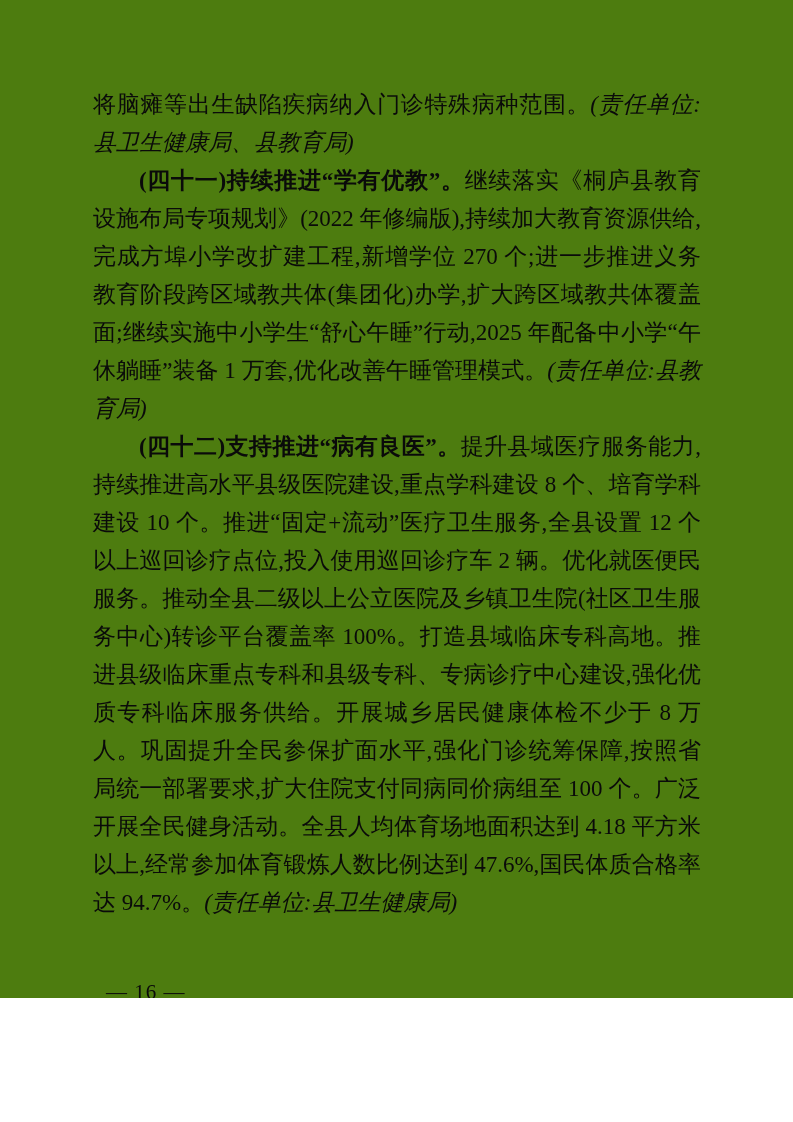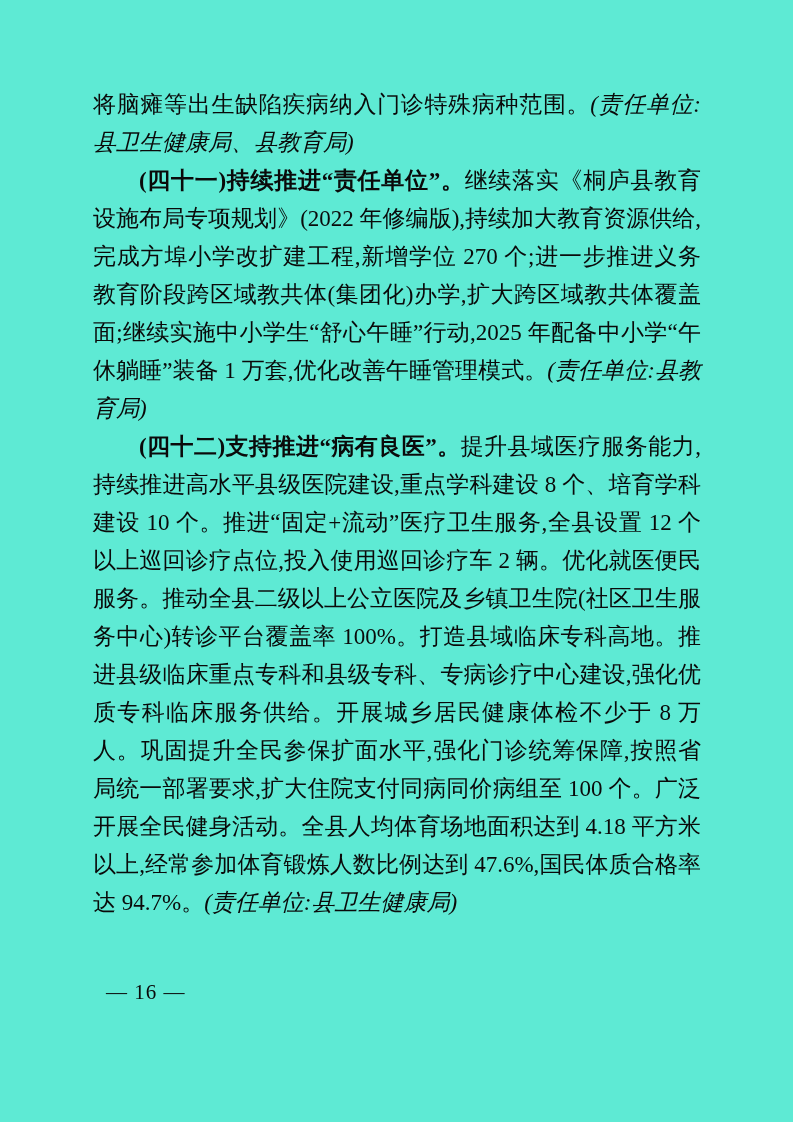--- a/index.html
+++ b/index.html
@@ -3,22 +3,22 @@
 <meta charset="utf-8">
 <style>
   html, body {
     margin: 0;
     padding: 0;
     background: #ffffff;
   }
   .doc-page {
     position: relative;
     width: 793px;
-    height: 1122px;
-    background: #5eead4;
+    height: 998px;
+    background: #4d7c0f;
     box-sizing: border-box;
     overflow: hidden;
     font-family: "Liberation Serif", "DejaVu Serif", serif;
     color: #0a0a0a;
   }
   .text-block {
     position: absolute;
     left: 93px;
     top: 86px;
     width: 608px;
@@ -52,21 +52,21 @@
 </style>
 </head>
 <body>
 
 <div class="doc-page">
 
   <div class="text-block">
 
     <p class="para continued"><span>将脑瘫等出生缺陷疾病纳入门诊特殊病种范围。</span><span class="resp-note">(责任单位:县卫生健康局、县教育局)</span></p>
 
-    <p class="para"><span class="para-heading">(四十一)持续推进“责任单位”。</span><span>继续落实《桐庐县教育设施布局专项规划》(2022 年修编版),持续加大教育资源供给,完成方埠小学改扩建工程,新增学位 270 个;进一步推进义务教育阶段跨区域教共体(集团化)办学,扩大跨区域教共体覆盖面;继续实施中小学生“舒心午睡”行动,2025 年配备中小学“午休躺睡”装备 1 万套,优化改善午睡管理模式。</span><span class="resp-note">(责任单位:县教育局)</span></p>
+    <p class="para"><span class="para-heading">(四十一)持续推进“学有优教”。</span><span>继续落实《桐庐县教育设施布局专项规划》(2022 年修编版),持续加大教育资源供给,完成方埠小学改扩建工程,新增学位 270 个;进一步推进义务教育阶段跨区域教共体(集团化)办学,扩大跨区域教共体覆盖面;继续实施中小学生“舒心午睡”行动,2025 年配备中小学“午休躺睡”装备 1 万套,优化改善午睡管理模式。</span><span class="resp-note">(责任单位:县教育局)</span></p>
 
     <p class="para"><span class="para-heading">(四十二)支持推进“病有良医”。</span><span>提升县域医疗服务能力,持续推进高水平县级医院建设,重点学科建设 8 个、培育学科建设 10 个。推进“固定+流动”医疗卫生服务,全县设置 12 个以上巡回诊疗点位,投入使用巡回诊疗车 2 辆。优化就医便民服务。推动全县二级以上公立医院及乡镇卫生院(社区卫生服务中心)转诊平台覆盖率 100%。打造县域临床专科高地。推进县级临床重点专科和县级专科、专病诊疗中心建设,强化优质专科临床服务供给。开展城乡居民健康体检不少于 8 万人。巩固提升全民参保扩面水平,强化门诊统筹保障,按照省局统一部署要求,扩大住院支付同病同价病组至 100 个。广泛开展全民健身活动。全县人均体育场地面积达到 4.18 平方米以上,经常参加体育锻炼人数比例达到 47.6%,国民体质合格率达 94.7%。</span><span class="resp-note">(责任单位:县卫生健康局)</span></p>
 
 
   </div>
 
   <div class="page-number">— 16 —</div>
 
 </div>
 

